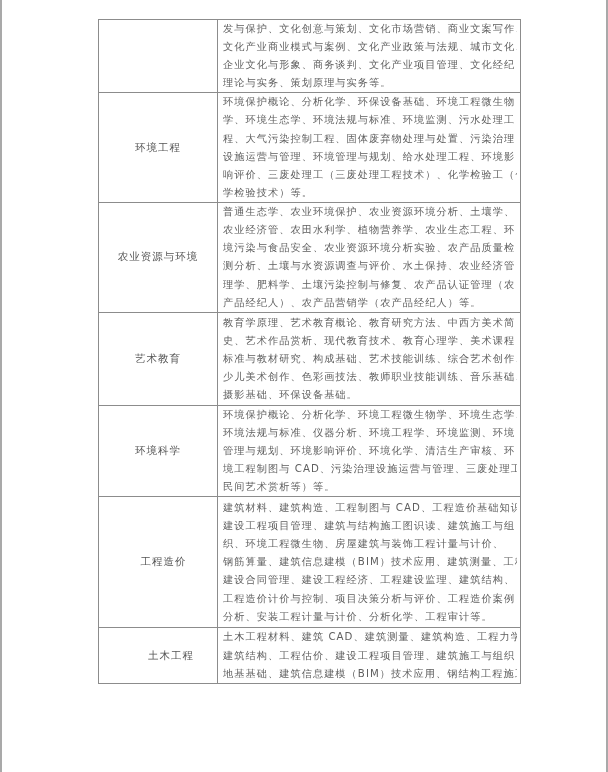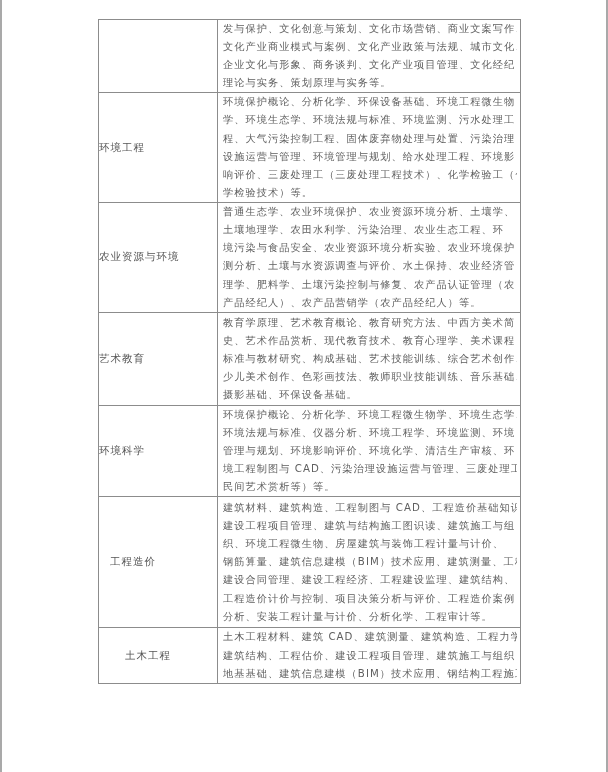--- a/index.html
+++ b/index.html
@@ -38,21 +38,21 @@
       width: 413px;
       table-layout: fixed;
     }
     table.course-table td {
       border: 1px solid #8c8c8c;
       vertical-align: middle;
       padding: 0;
     }
     td.major-cell {
       width: 118px;
-      text-align: left;
+      text-align: center;
       font-size: 10.5px;
       letter-spacing: 1px;
       color: #555555;
     }
     td.courses-cell {
       width: 294px;
       padding: 0 3px 0 5px !important;
       font-size: 10.2px;
       line-height: 18.1px;
       letter-spacing: 1.05px;
@@ -99,22 +99,22 @@
           <span class="line">程、大气污染控制工程、固体废弃物处理与处置、污染治理</span>
           <span class="line">设施运营与管理、环境管理与规划、给水处理工程、环境影</span>
           <span class="line">响评价、三废处理工（三废处理工程技术）、化学检验工（化</span>
           <span class="line">学检验技术）等。</span>
         </td>
       </tr>
       <tr class="row-2">
         <td class="major-cell">农业资源与环境</td>
         <td class="courses-cell">
           <span class="line">普通生态学、农业环境保护、农业资源环境分析、土壤学、</span>
-          <span class="line">土壤地理学、农田水利学、污染治理、农业生态工程、环</span>
-          <span class="line">境污染与食品安全、农业资源环境分析实验、农业环境保护</span>
+          <span class="line">农业经济管、农田水利学、植物营养学、农业生态工程、环</span>
+          <span class="line">境污染与食品安全、农业资源环境分析实验、农产品质量检</span>
           <span class="line">测分析、土壤与水资源调查与评价、水土保持、农业经济管</span>
           <span class="line">理学、肥料学、土壤污染控制与修复、农产品认证管理（农</span>
           <span class="line">产品经纪人）、农产品营销学（农产品经纪人）等。</span>
         </td>
       </tr>
       <tr class="row-3">
         <td class="major-cell">艺术教育</td>
         <td class="courses-cell">
           <span class="line">教育学原理、艺术教育概论、教育研究方法、中西方美术简</span>
           <span class="line">史、艺术作品赏析、现代教育技术、教育心理学、美术课程</span>

